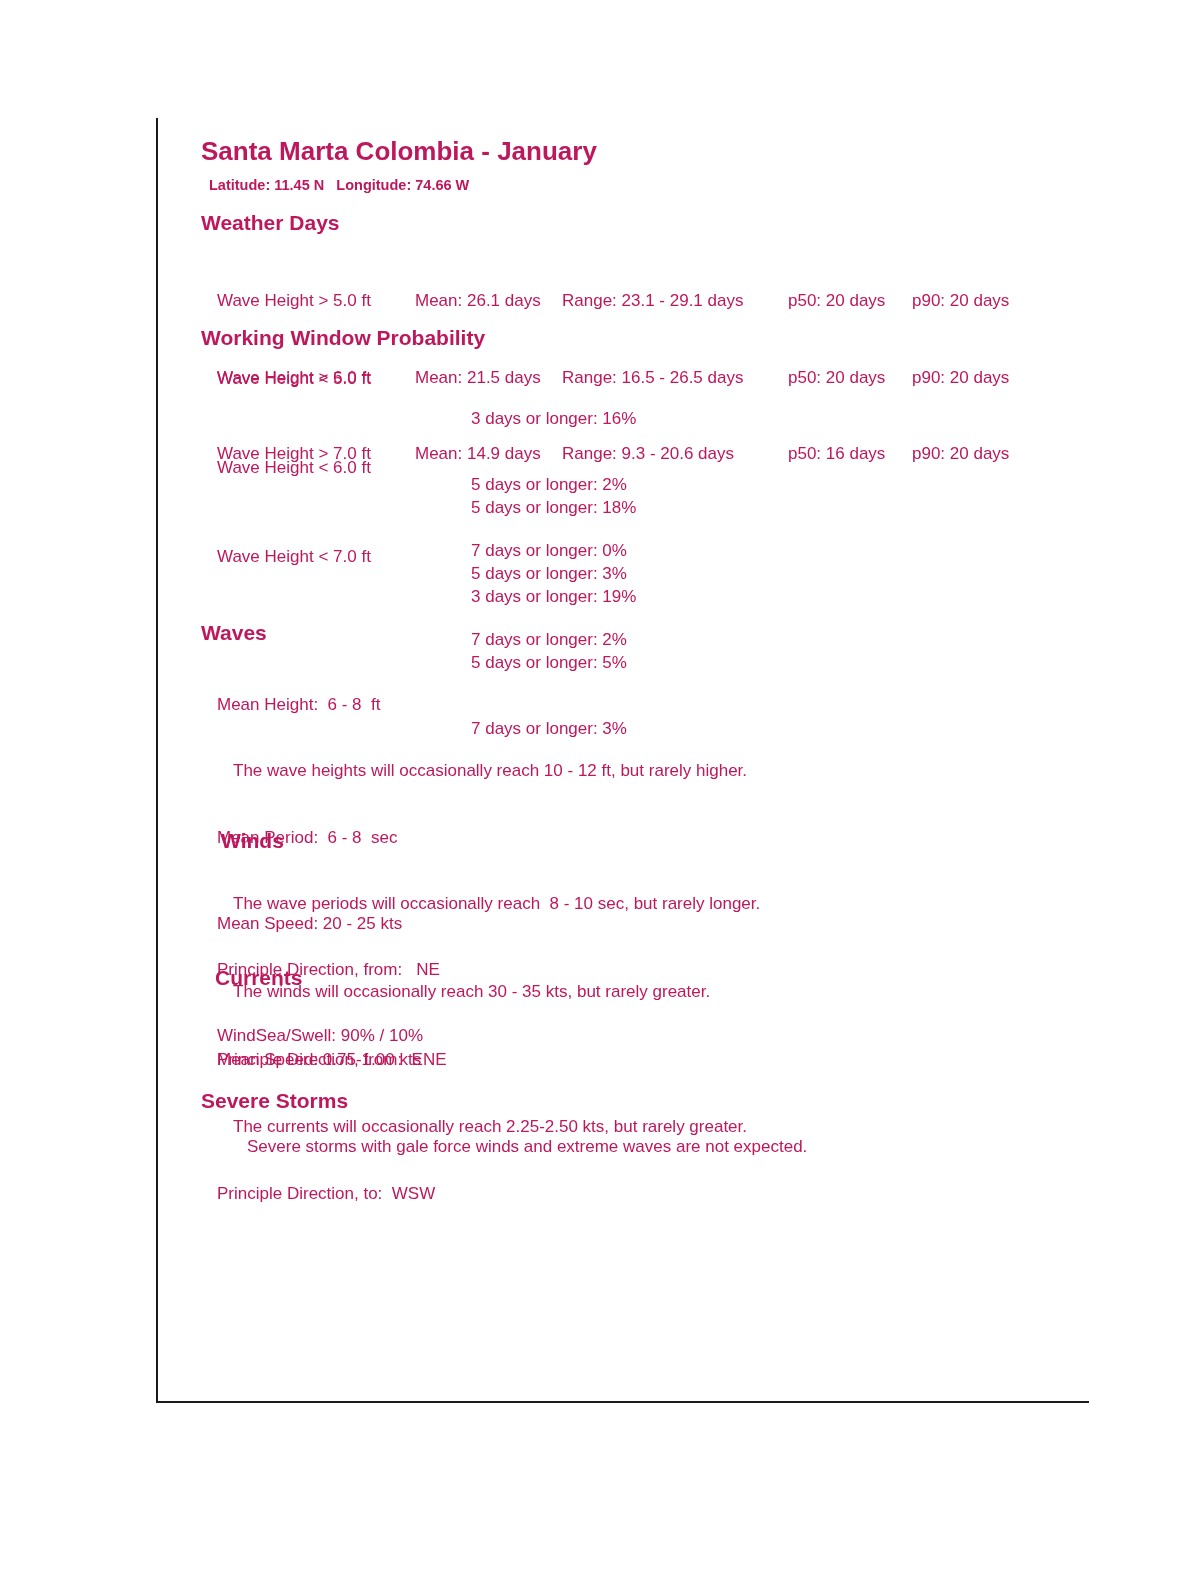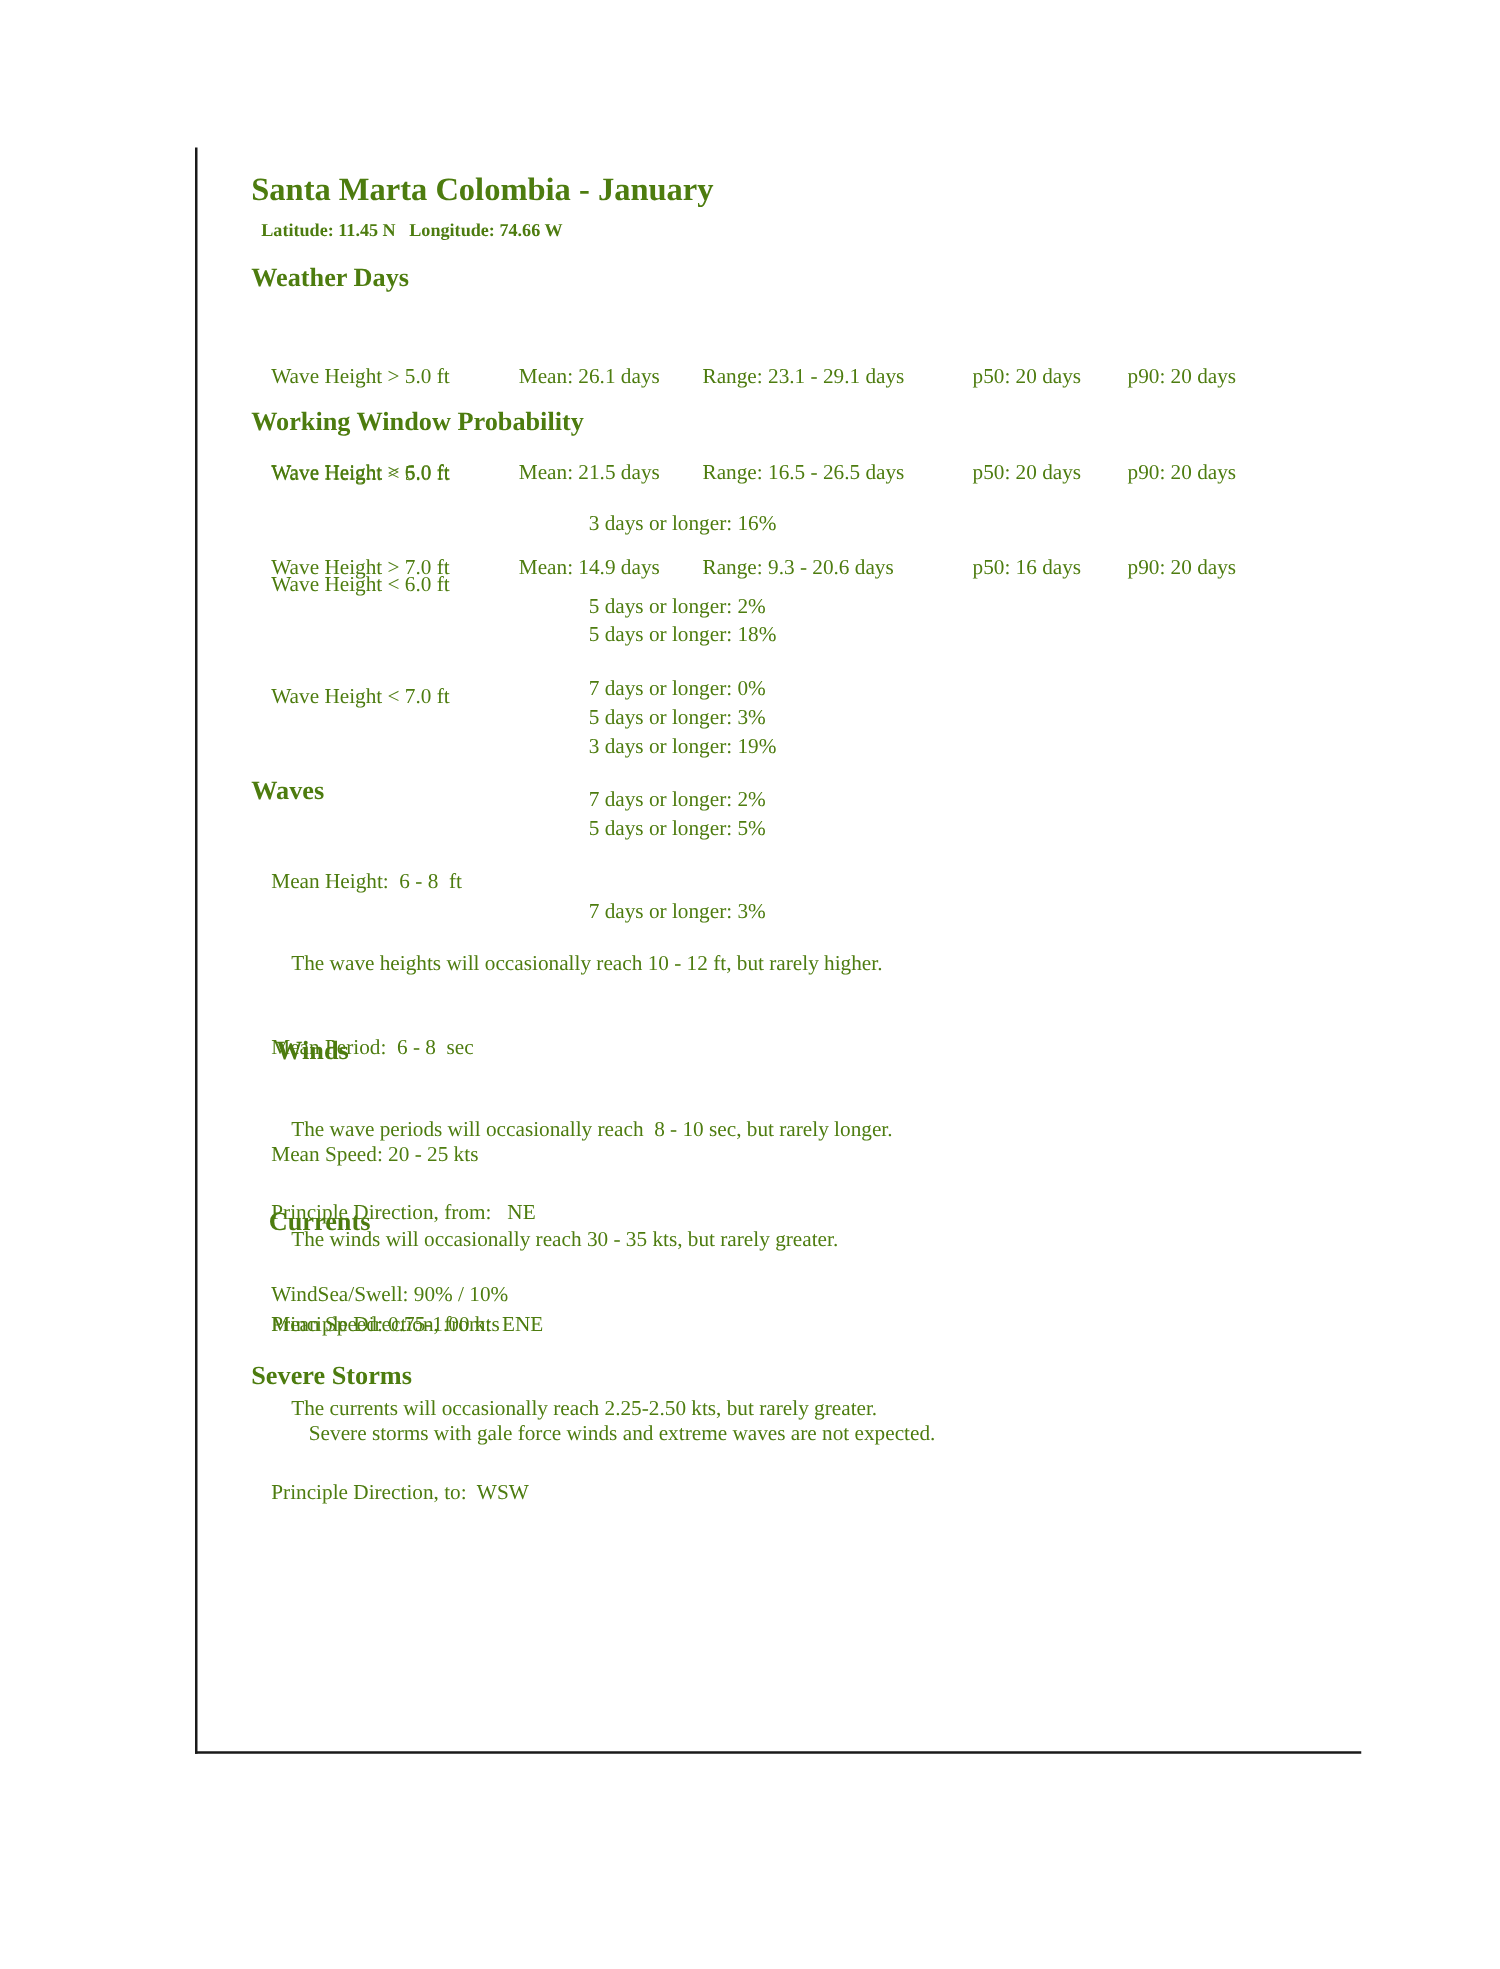--- a/index.html
+++ b/index.html
@@ -1,42 +1,42 @@
 <!DOCTYPE html>
 <html><head>
 <meta charset="utf-8">
 <style>
   html,body{margin:0;padding:0;background:#ffffff;}
   #page{
     position:relative;
     width:1200px;height:1575px;
     background:#ffffff;
-    font-family:Liberation Serif, serif;
-    color:#4d7c0f;
+    font-family:Liberation Sans, sans-serif;
+    color:#be185d;
     overflow:hidden;
   }
   
   #frame{
     position:absolute;
     left:156px;top:118px;
     width:931px;height:1283px;
     border-left:2px solid #1a1a1a;
     border-bottom:2px solid #1a1a1a;
   }
   .abs{position:absolute;white-space:pre;}
   .title{font-size:26px;font-weight:bold;line-height:1.15;}
   .latline{font-size:14.5px;font-weight:bold;}
   .heading{font-size:21px;font-weight:bold;line-height:1.1;}
   .body,.bodyline{font-size:17px;}
   .wd-rows{left:217px;line-height:25.5px;font-size:17px;}
   .wd-row{display:flex;white-space:pre;}
   .wd-label{width:198px;}
   .wd-mean{width:147px;}
   .wd-range{width:216px;}
-  .wd-p50{width:124px;}
+  .wd-p50{width:124px;margin-left:10px;}
   .wwp-group{display:flex;white-space:pre;font-size:17px;}
   .wwp-label{width:254px;line-height:26px;}
   .wwp-values div{line-height:26px;}
   .sec-lines{left:217px;font-size:17px;}
   .sec-lines .ln{white-space:pre;}
   .indent{padding-left:16px;}
   .lh26 .ln{line-height:26.3px;}
   .lh28 .ln{line-height:28px;}
   .lh27 .ln{line-height:27px;}
 </style>

